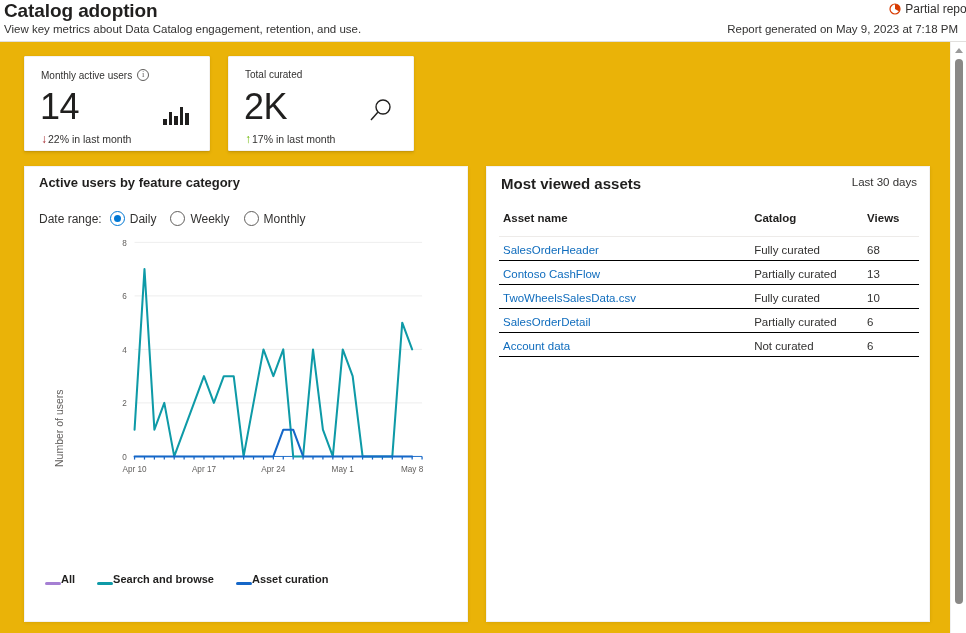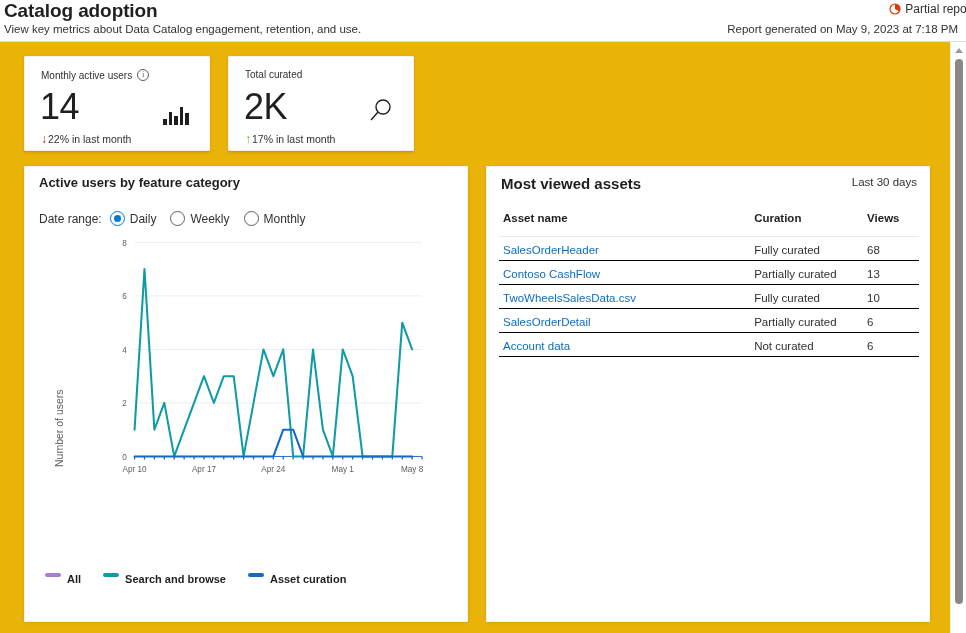--- a/index.html
+++ b/index.html
@@ -243,21 +243,21 @@
   .legend {
     position: absolute;
     left: 44px; top: 578px;
     display: flex;
     align-items: center;
     gap: 22px;
     font-size: 11px;
     font-weight: bold;
     color: #201f1e;
   }
-  .legend-item { display: flex; align-items: flex-start; gap: 6px; }
+  .legend-item { display: flex; align-items: flex-end; }
   .legend-swatch { width: 16px; height: 3.5px; border-radius: 2px; display: inline-block; }
 
   
   .tbl-title {
     position: absolute;
     left: 14px; top: 8px;
     font-size: 15px;
     font-weight: 600;
     color: #201f1e;
   }
@@ -458,21 +458,21 @@
   </div>
 
   <div class="card" style="left:486px; top:166px; width:444px; height:456px;">
     <div class="tbl-title">Most viewed assets</div>
     <div class="tbl-range">Last 30 days</div>
 
     <table class="assets">
       <thead>
         <tr>
           <th class="col-name">Asset name</th>
-          <th class="col-cur">Curation</th>
+          <th class="col-cur">Catalog</th>
           <th class="col-views">Views</th>
         </tr>
       </thead>
       <tbody id="assets-body">
           <tr>
             <td class="name col-name"><a>SalesOrderHeader</a></td>
             <td class="col-cur">Fully curated</td>
             <td class="col-views">68</td>
           </tr>
           <tr>

